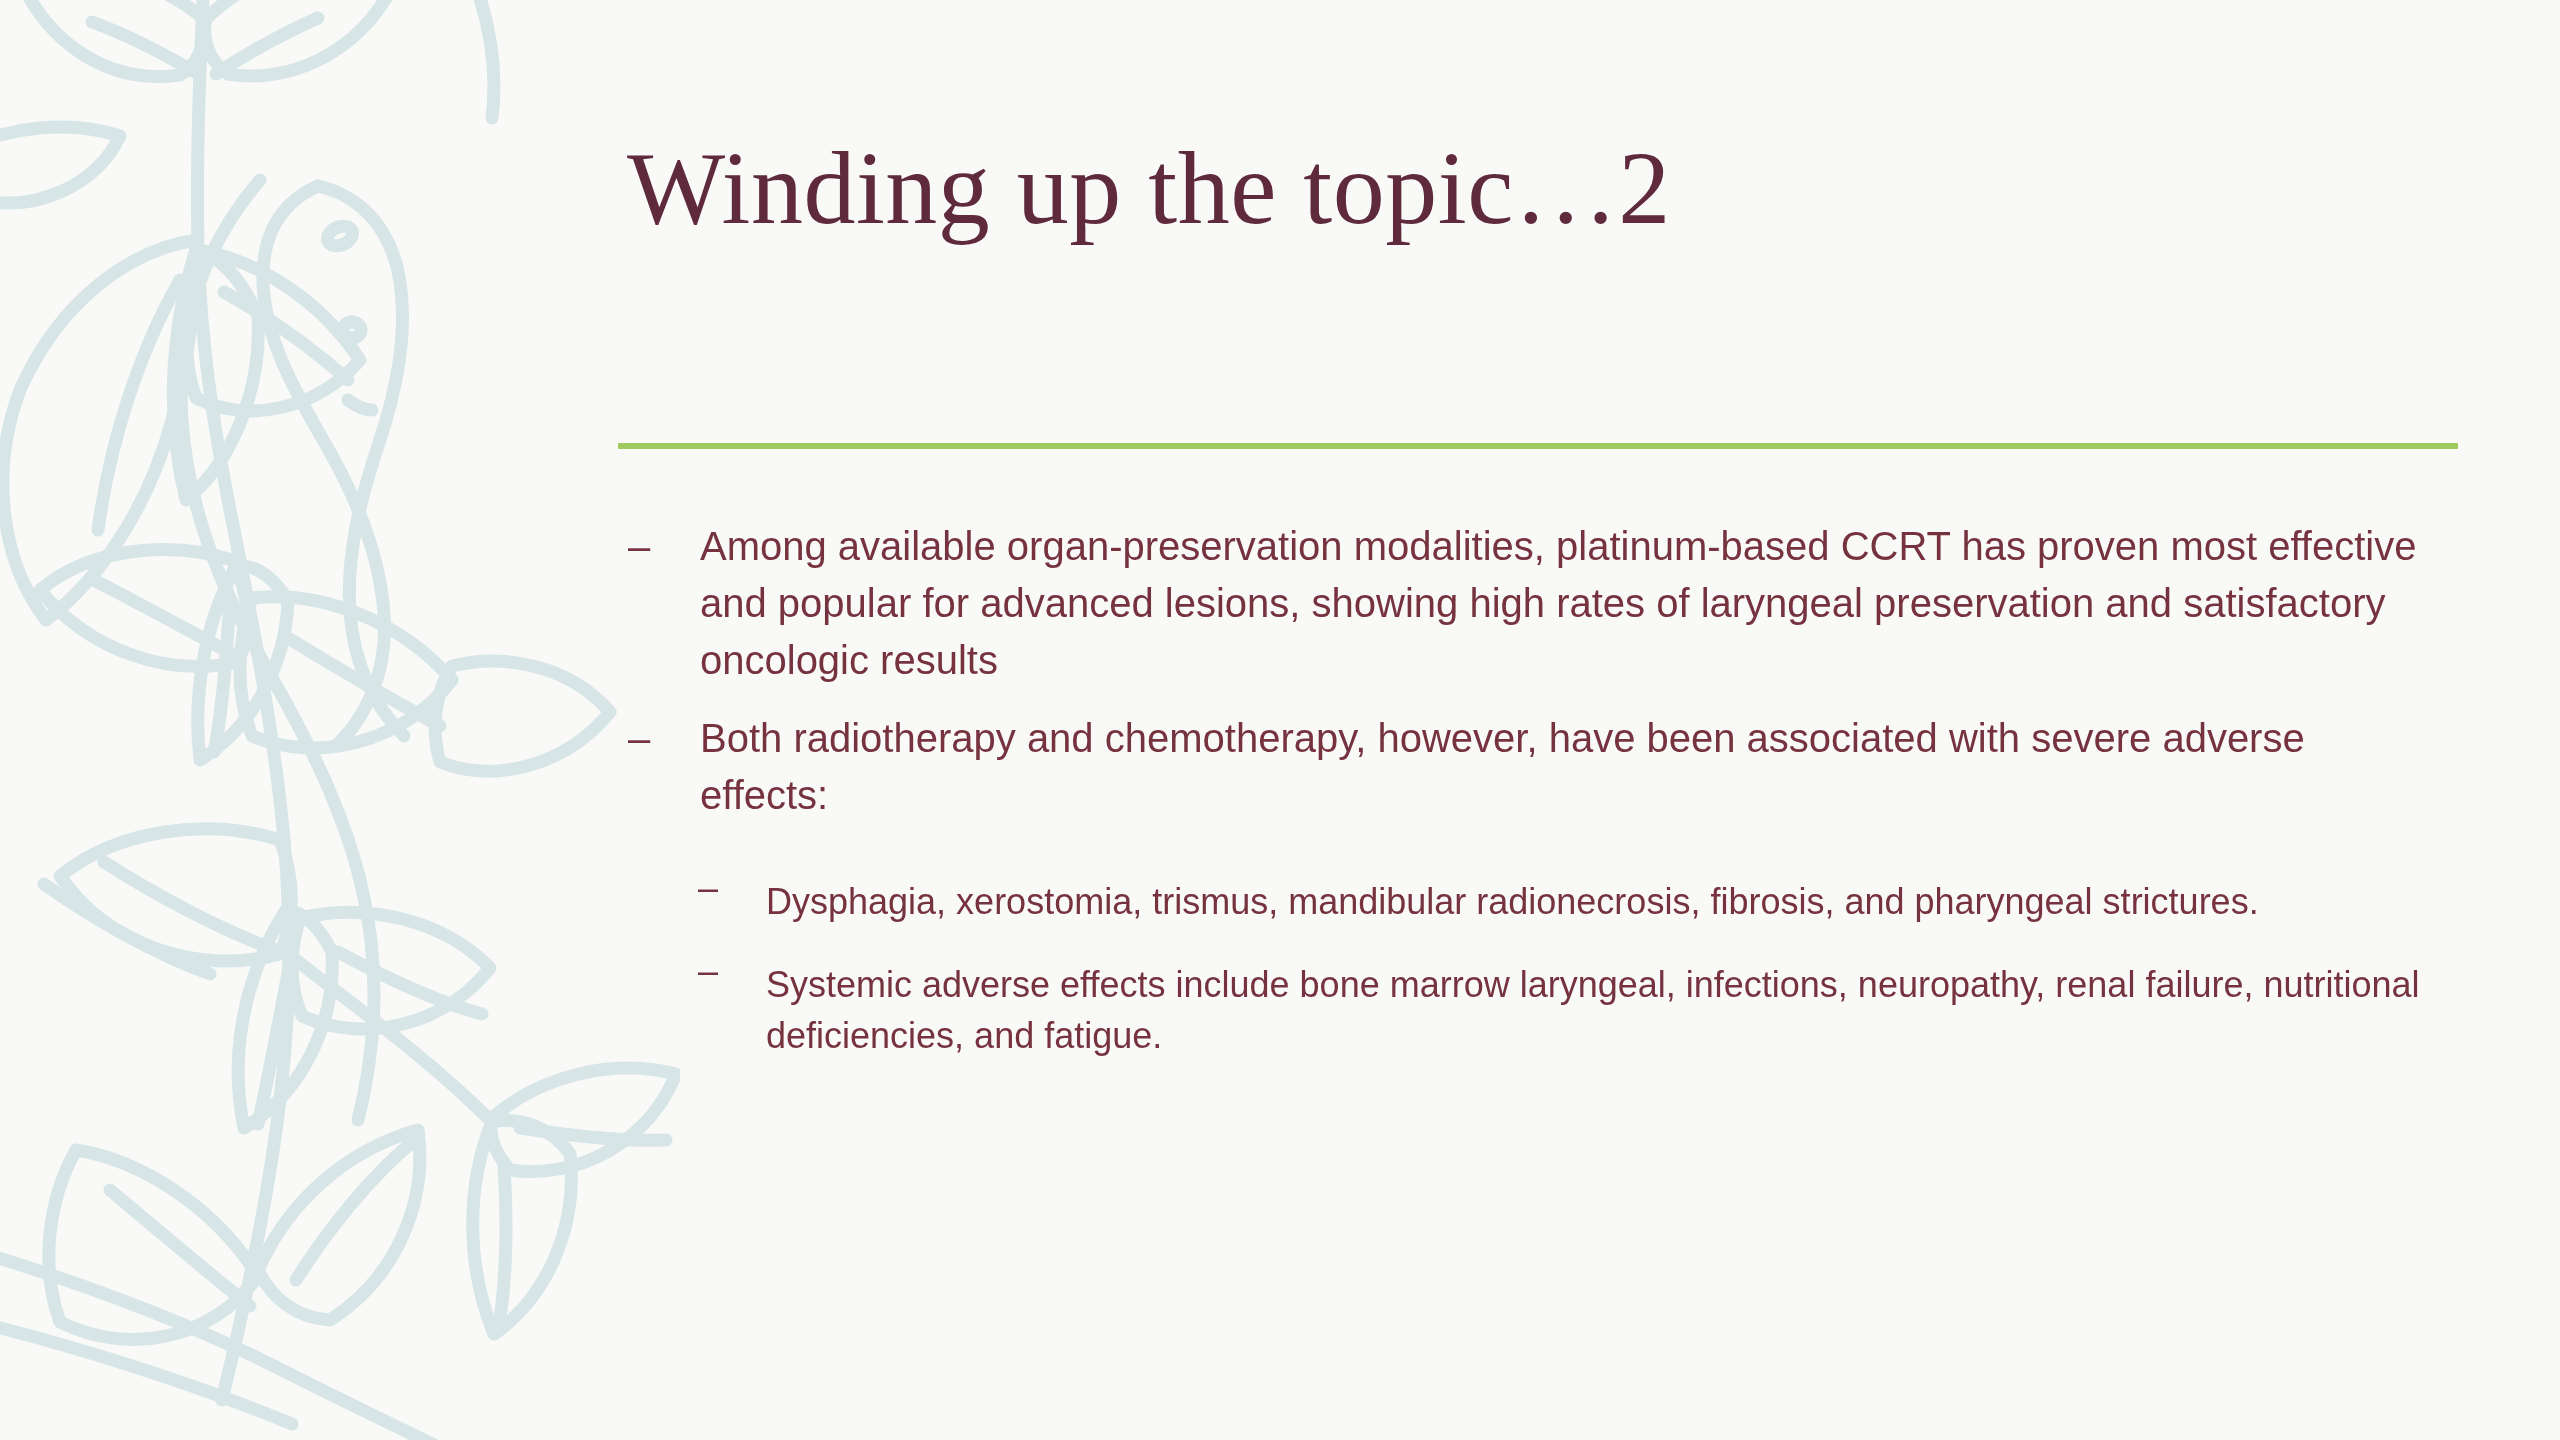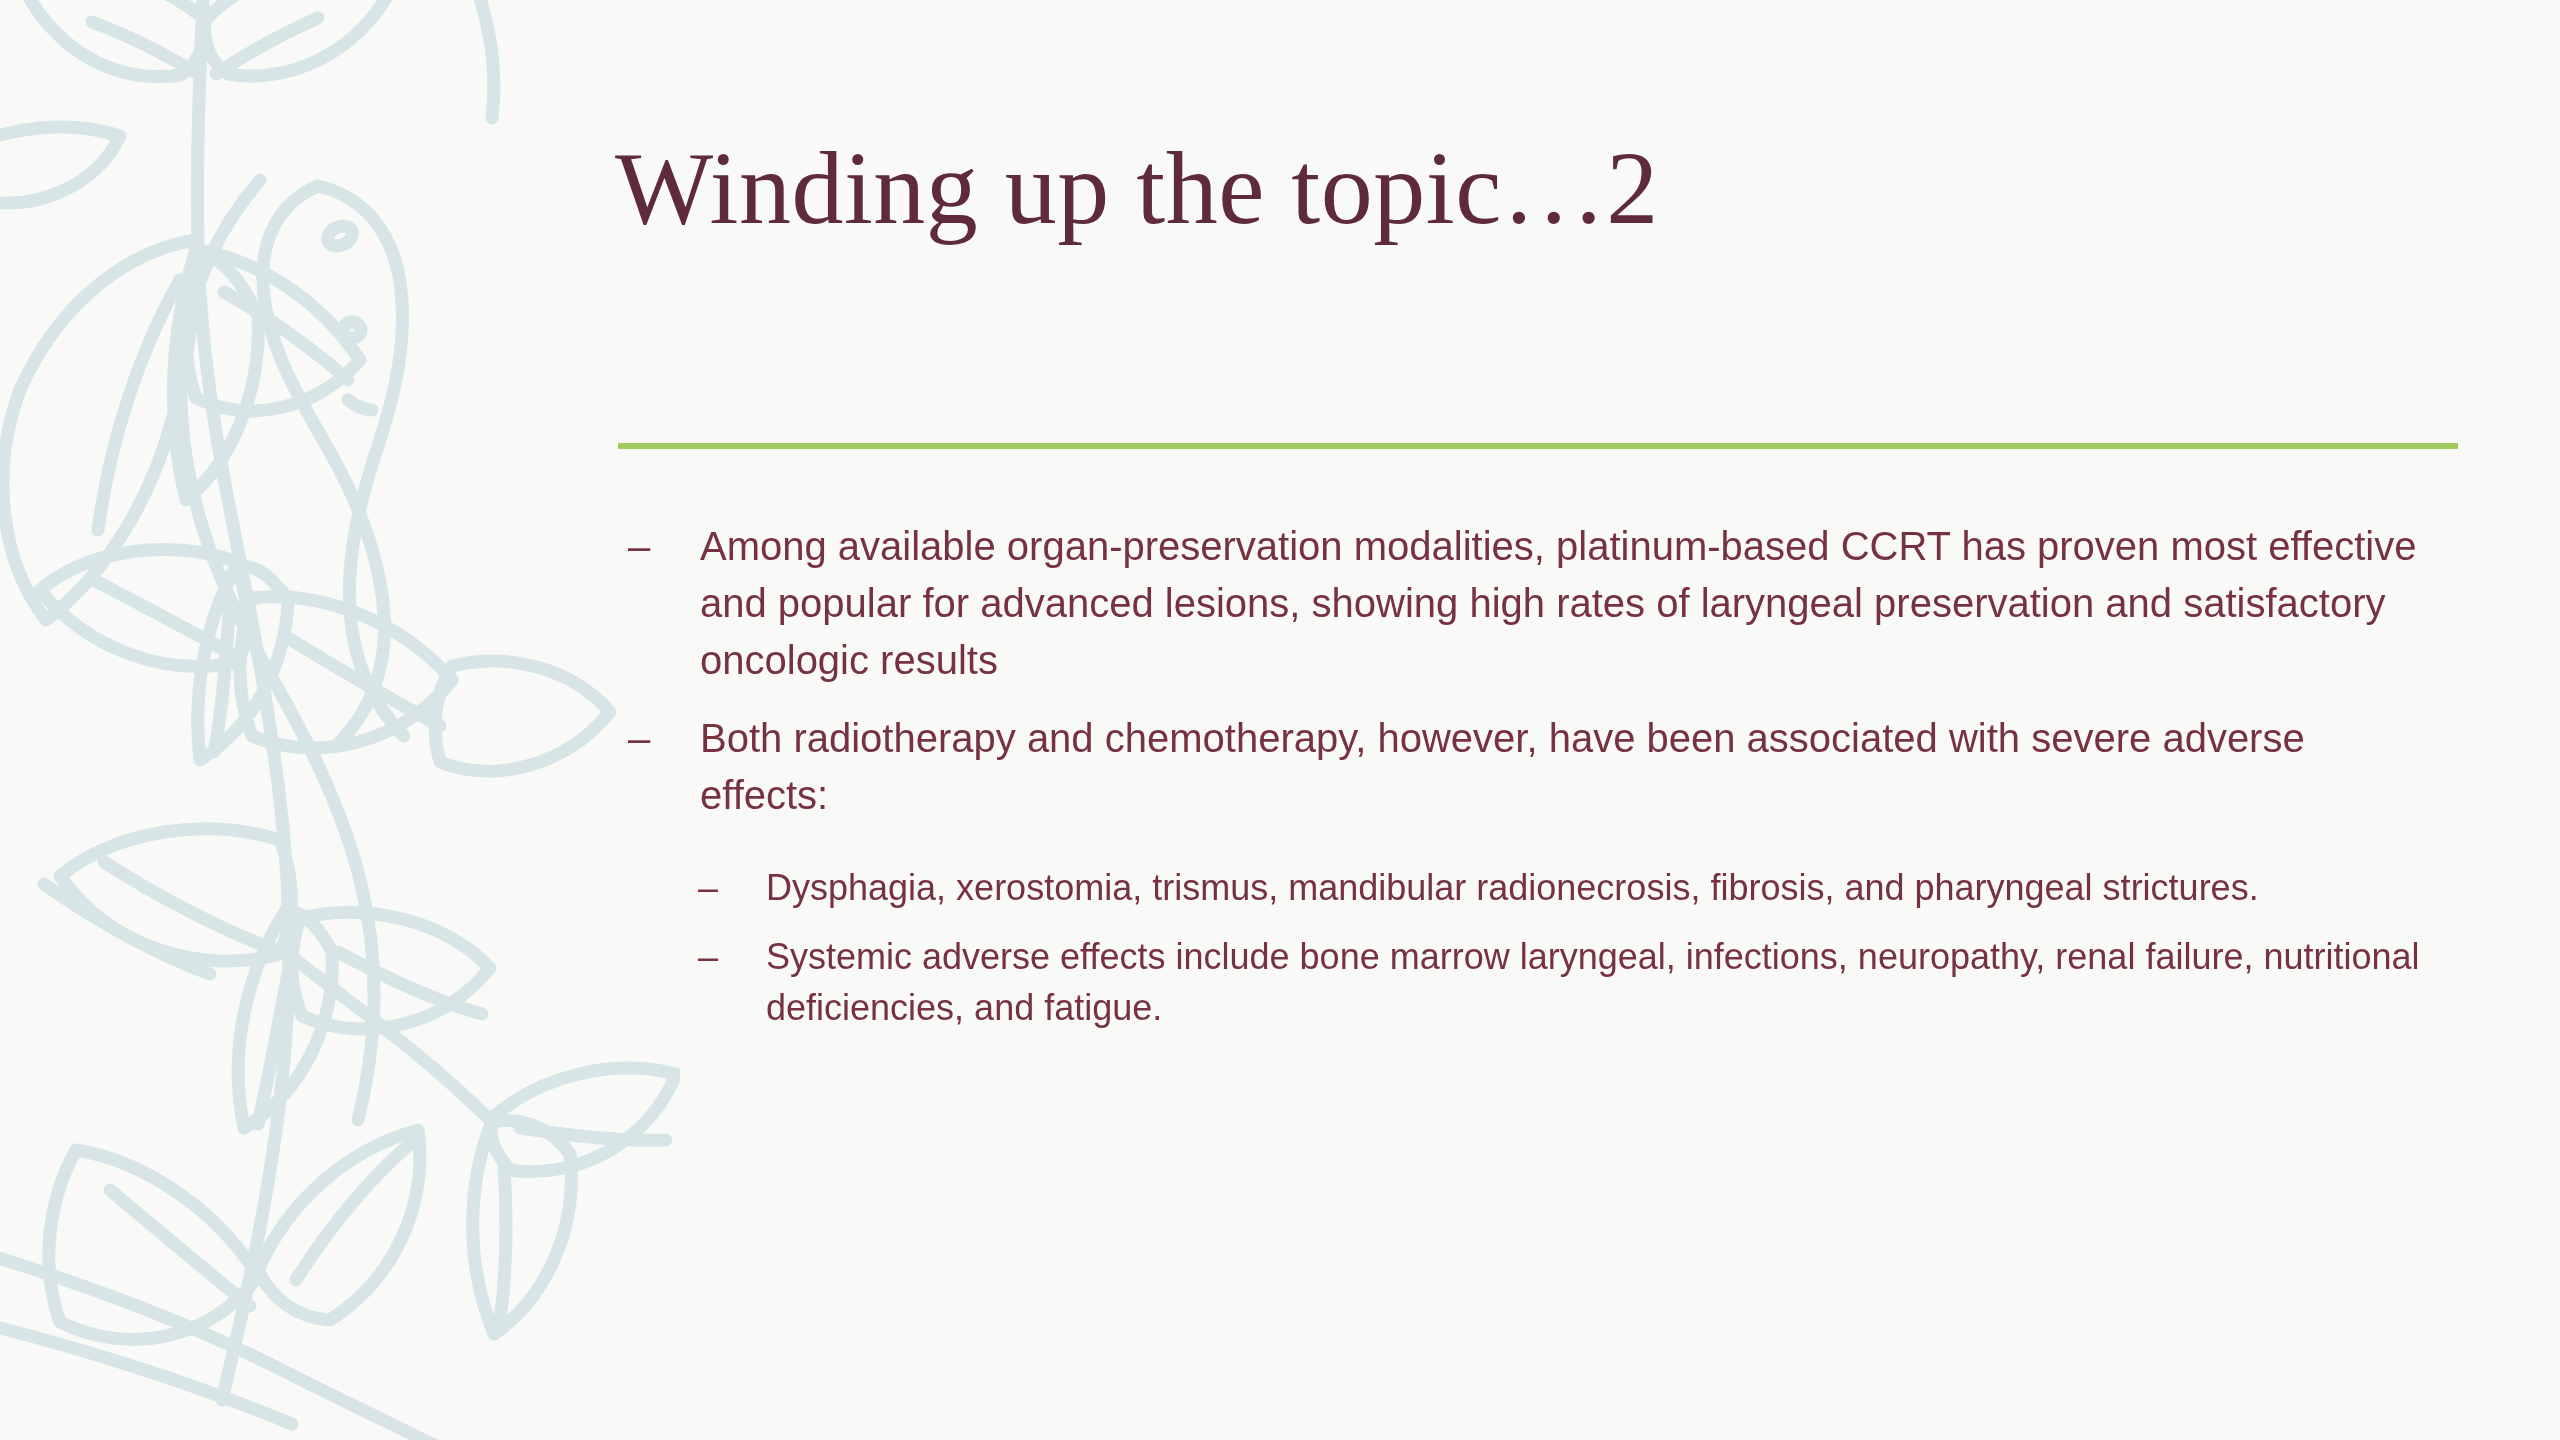--- a/index.html
+++ b/index.html
@@ -37,21 +37,21 @@
   .title-block {
     position: absolute;
     left: 615px;
     top: 108px;
     width: 1860px;
     height: 160px;
     display: flex;
     align-items: center;
   }
   .slide-title {
-    margin: 0;
+    margin: 12px;
     font-family: "Liberation Serif", "DejaVu Serif", serif;
     font-weight: 400;
     font-size: 104px;
     line-height: 1.1;
     letter-spacing: 0.5px;
     color: #5E2A3C;
     white-space: nowrap;
   }
 
   
@@ -101,20 +101,21 @@
     padding-left: 78px;
   }
   .bullet.level-2 .marker {
     flex: 0 0 68px;
     font-size: 36px;
     line-height: 1.42;
     color: #76333F;
   }
   .bullet.level-2 .bullet-text {
     flex: 1 1 auto;
+    margin-top: 14px;
   }
 
   .group-spacer { height: 16px; }
 </style>
 </head>
 <body>
 
 <div class="slide">
 
   <div class="leaf-decoration">

